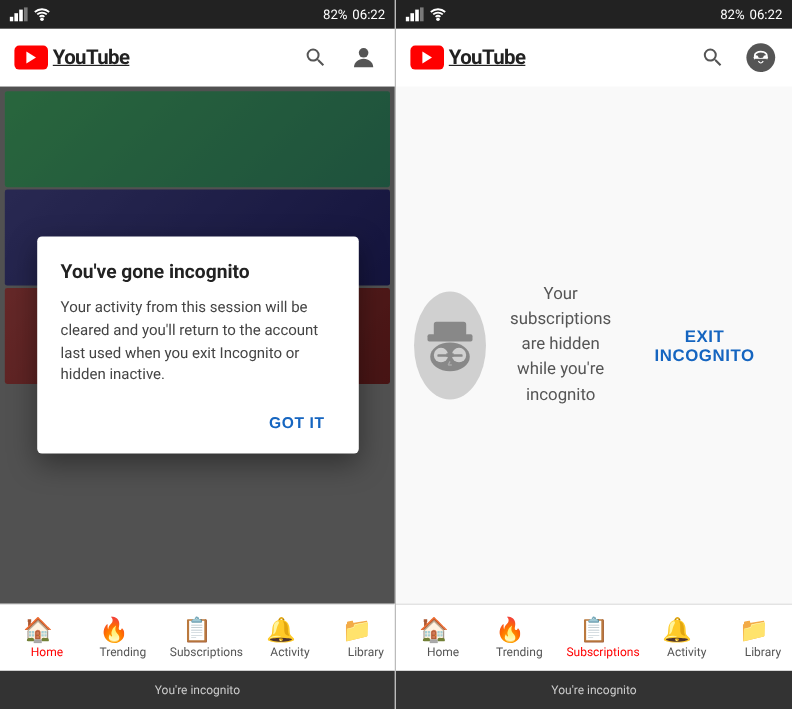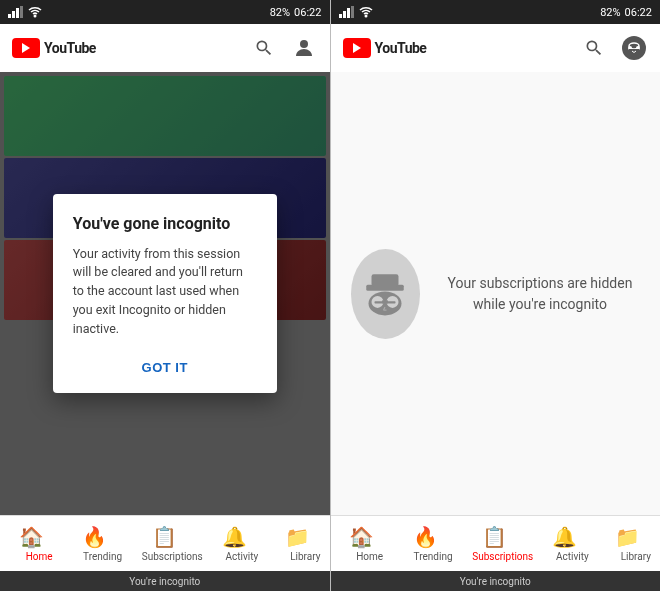--- a/index.html
+++ b/index.html
@@ -61,24 +61,25 @@
       align-items: center;
       justify-content: center;
     }
     .yt-icon::after {
       content: '';
       border-left: 8px solid white;
       border-top: 5px solid transparent;
       border-bottom: 5px solid transparent;
     }
     .yt-text {
-      font-size: 14px;
+      font-size: 17px;
       font-weight: bold;
       color: #222;
       letter-spacing: -0.5px;
+      text-decoration: underline;
     }
     .top-bar-spacer { flex: 1; }
     .top-bar-icon {
       width: 28px;
       height: 28px;
       display: flex;
       align-items: center;
       justify-content: center;
       color: #555;
       font-size: 18px;
@@ -118,39 +119,39 @@
       top: 0; left: 0; right: 0; bottom: 0;
       z-index: 10;
       display: flex;
       align-items: center;
       justify-content: center;
     }
     .dialog {
       background: white;
       border-radius: 4px;
       padding: 20px 20px 12px 20px;
-      width: 224px;
+      width: 268px;
       box-shadow: 0 8px 24px rgba(0,0,0,0.4);
     }
     .dialog-title {
       font-size: 16px;
       font-weight: bold;
       color: #222;
       margin-bottom: 12px;
     }
     .dialog-body {
       font-size: 12.5px;
       color: #444;
       line-height: 1.5;
       margin-bottom: 10px;
     }
     .dialog-body p + p { margin-top: 10px; }
     .dialog-actions {
       display: flex;
-      justify-content: center;
+      justify-content: flex-end;
       padding-top: 6px;
     }
     .dialog-btn {
       font-size: 13px;
       font-weight: bold;
       color: #1565c0;
       background: none;
       border: none;
       cursor: pointer;
       padding: 6px 8px;
@@ -182,21 +183,21 @@
     }
     .nav-icon.active { color: #ff0000; }
     .nav-label {
       font-size: 10px;
       color: #555;
       padding-left: 15px;
     }
     .nav-label.active { color: #ff0000; }
 
     .incognito-bar {
-      height: 20px;
+      height: 32px;
       background: #333;
       display: flex;
       align-items: center;
       justify-content: center;
       flex-shrink: 0;
     }
     .incognito-bar span {
       font-size: 10px;
       color: #ccc;
     }
@@ -416,20 +417,21 @@
 
         <line x1="40" y1="50" x2="38" y2="54" stroke="#aaa" stroke-width="1.5"></line>
         <line x1="38" y1="54" x2="42" y2="54" stroke="#aaa" stroke-width="1.5"></line>
 
         <rect x="26" y="42" width="28" height="3" rx="1" fill="#888"></rect>
       </svg>
     </div>
 
     <div class="subscriptions-text">Your subscriptions are hidden while you're incognito</div>
 
+    <button class="exit-incognito-btn">EXIT INCOGNITO</button>
   </div>
 
   <div class="bottom-nav">
     <div class="nav-item">
       <span class="nav-icon">🏠</span>
       <span class="nav-label">Home</span>
     </div>
     <div class="nav-item">
       <span class="nav-icon">🔥</span>
       <span class="nav-label">Trending</span>

